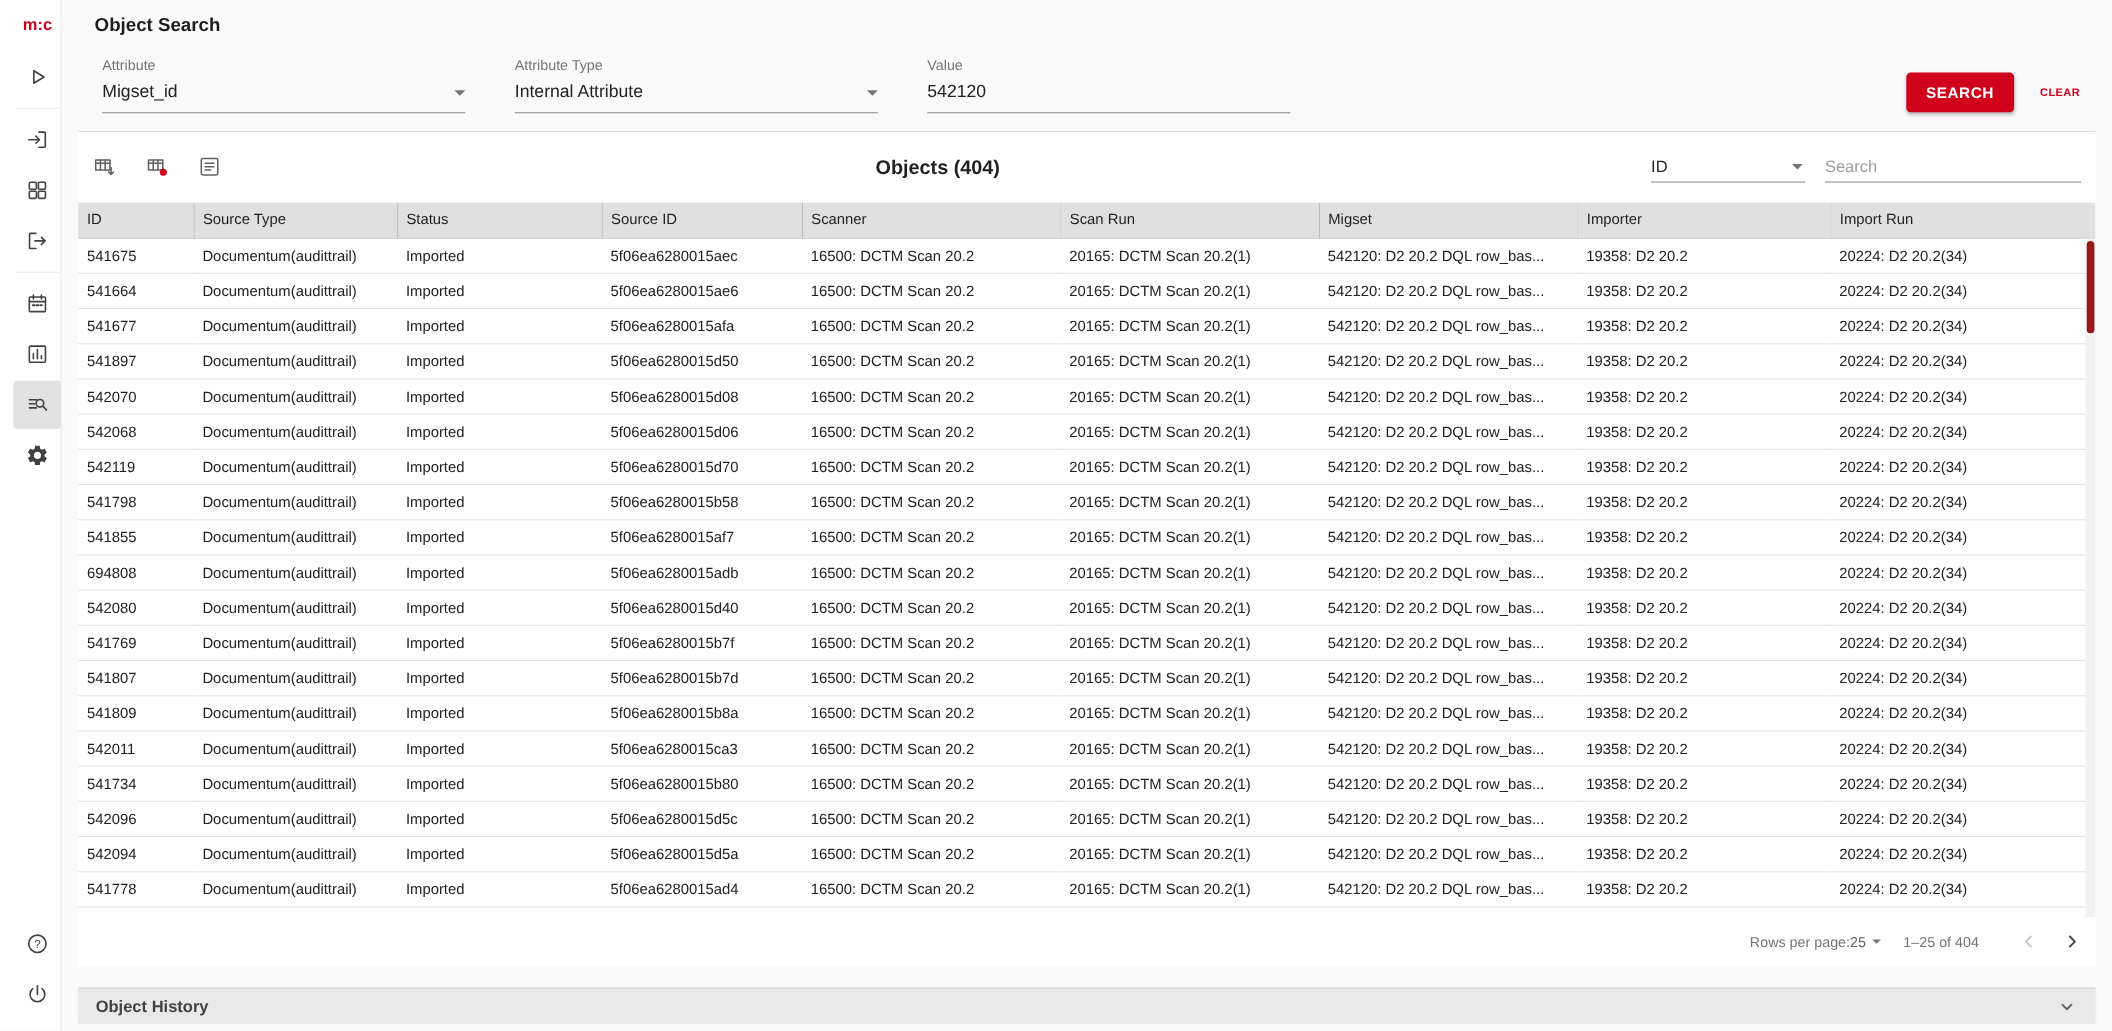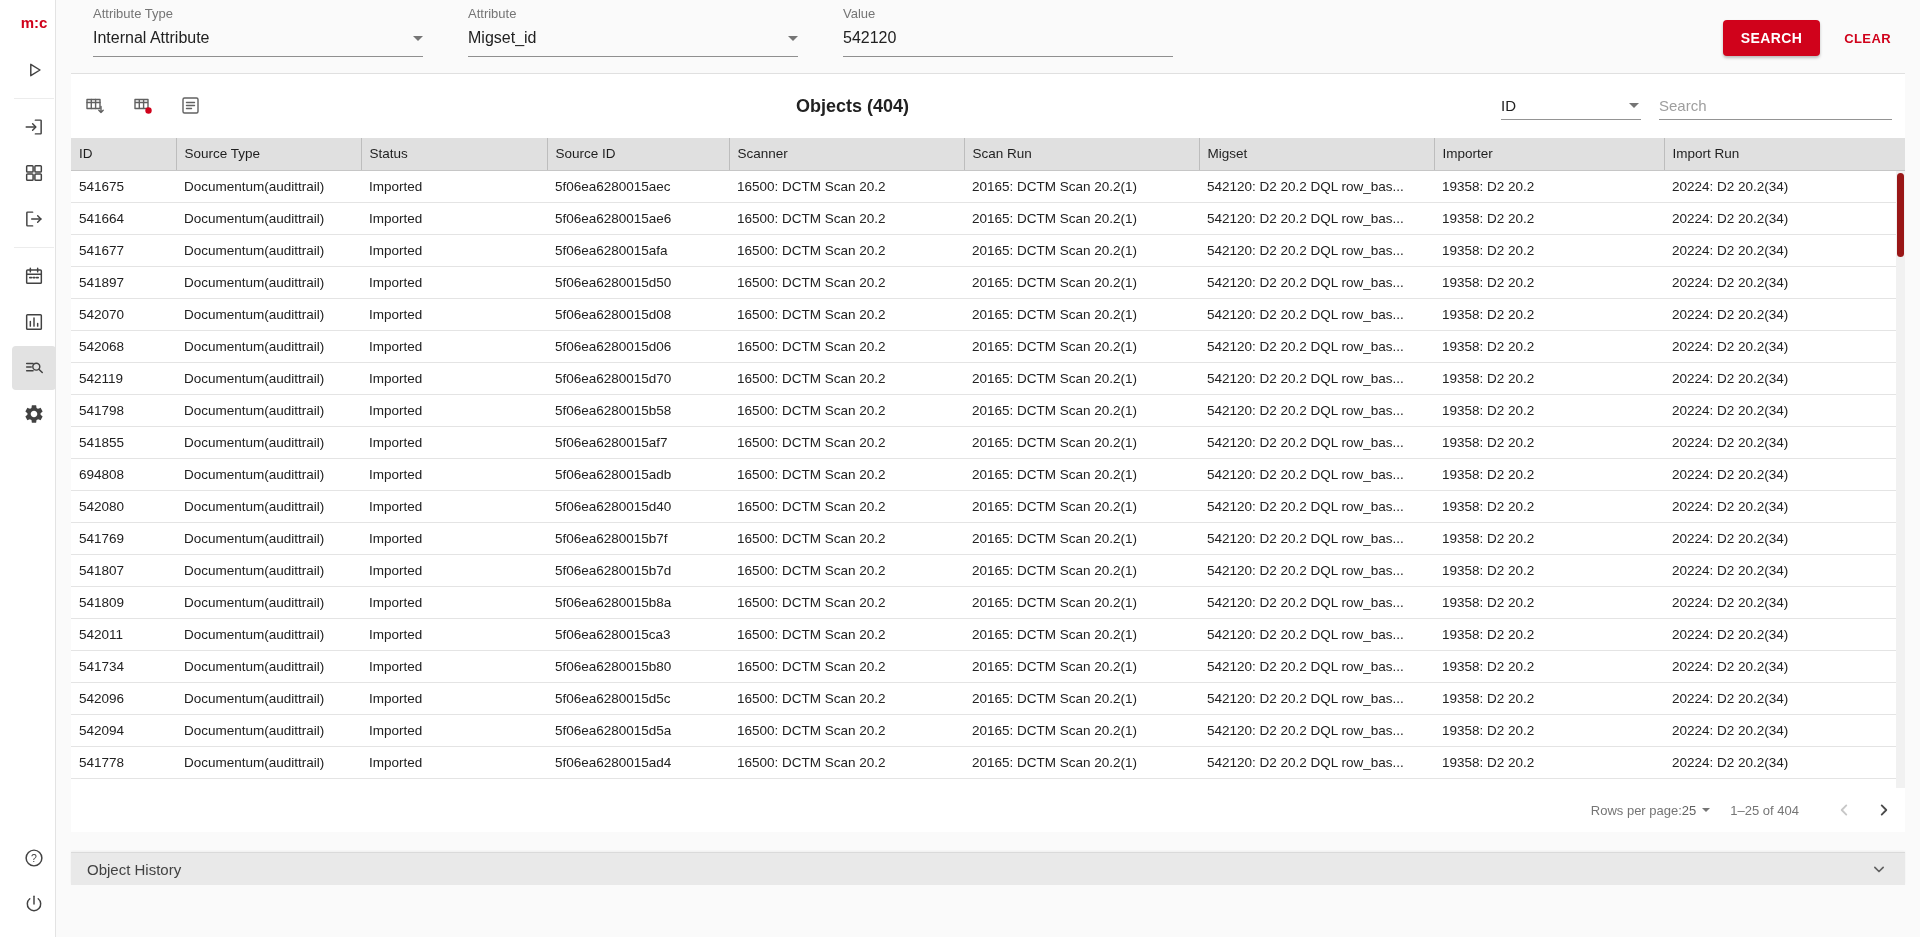--- a/index.html
+++ b/index.html
@@ -51,21 +51,21 @@
   .caret { width:0; height:0; border-left:5px solid transparent; border-right:5px solid transparent; border-top:5px solid #757575; }
   .caret.small { border-left-width:4px; border-right-width:4px; border-top-width:4px; margin-left:6px; }
   .form-actions { margin-left:auto; display:flex; align-items:center; gap:24px; margin-top:14px; }
   .btn-search {
     background:var(--accent); color:#fff; border:none; border-radius:4px;
     font-family:inherit; font-size:14px; font-weight:700; letter-spacing:.4px;
     height:36px; padding:0 18px; cursor:pointer; box-shadow:0 2px 3px rgba(0,0,0,.25);
   }
   .btn-clear {
     background:none; border:none; color:var(--accent);
-    font-family:inherit; font-size:13px; font-weight:700; letter-spacing:.4px; cursor:pointer;
+    font-family:inherit; font-size:10px; font-weight:700; letter-spacing:.4px; cursor:pointer;
   }
 
   
   .objects-card { background:#ffffff; display:flex; flex-direction:column; }
   .objects-toolbar { height:64px; display:flex; align-items:center; padding:0 13px 0 11px; }
   .toolbar-icons { display:flex; align-items:center; gap:22px; }
   .icon-btn { background:none; border:none; cursor:pointer; display:flex; align-items:center; padding:2px; }
   .objects-title { flex:1; text-align:center; font-size:18px; font-weight:600; color:#212121; }
   .toolbar-right { display:flex; align-items:flex-end; gap:18px; }
   .mini-select {
@@ -104,21 +104,21 @@
   .pag-range { margin-left:20px; }
   .pag-btn { margin-left:34px; display:flex; align-items:center; cursor:pointer; }
   .pag-btn.next { margin-left:18px; }
 
   
   .history-bar {
     margin-top:20px; height:33px; background:#e9e9e9; border-top:1px solid #dadada;
     display:flex; align-items:center; padding:0 16px; cursor:pointer;
     box-shadow:0 -1px 2px rgba(0,0,0,.05);
   }
-  .history-title { flex:1; font-size:15px; font-weight:400; color:#424242; }
+  .history-title { flex:1; font-size:15px; font-weight:700; color:#424242; }
 </style>
 </head>
 <body>
 
 <aside class="sidebar">
   <div class="logo">m:c</div>
 
   <nav class="nav">
     <div class="nav-item">
       <svg width="22" height="22" viewBox="0 0 24 24" fill="none" stroke="#424242" stroke-width="1.6" stroke-linejoin="round">
@@ -188,33 +188,36 @@
       <svg width="22" height="22" viewBox="0 0 24 24" fill="none" stroke="#424242" stroke-width="1.6" stroke-linecap="round">
           <path d="M12 3.5V12"></path>
           <path d="M7.4 6.3a7.3 7.3 0 1 0 9.2 0"></path>
         </svg>
     </div>
   </div>
 </aside>
 
 <main class="main">
 
+  <div class="page-header">
+    <h1 class="page-title">Object Search</h1>
+  </div>
 
   <section class="search-form">
+    <div class="field">
+      <div class="field-label">Attribute</div>
+      <div class="field-value">
+        <span>Migset_id</span>
+        <span class="caret"></span>
+      </div>
+    </div>
     <div class="field">
       <div class="field-label">Attribute Type</div>
       <div class="field-value">
         <span>Internal Attribute</span>
-        <span class="caret"></span>
-      </div>
-    </div>
-    <div class="field">
-      <div class="field-label">Attribute</div>
-      <div class="field-value">
-        <span>Migset_id</span>
         <span class="caret"></span>
       </div>
     </div>
     <div class="field">
       <div class="field-label">Value</div>
       <input type="text" value="542120" style="">
     </div>
     <div class="form-actions">
       <button class="btn-search">SEARCH</button>
       <button class="btn-clear">CLEAR</button>

